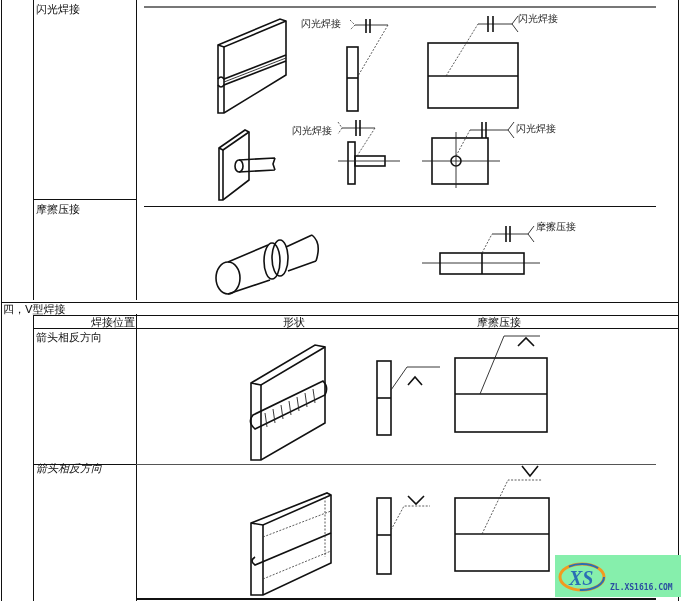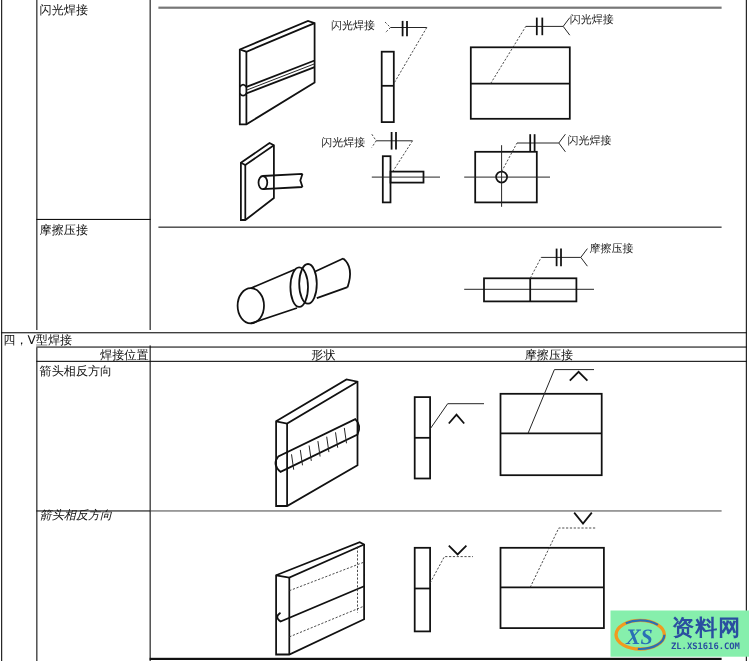--- a/index.html
+++ b/index.html
@@ -176,15 +176,14 @@
   <path class="dash" d="M32,74 L58,20 L92,20"></path>
   <path class="stroke" d="M72,6 L80,16 L88,6"></path>
 </svg>
 
 <div class="wm">
   <svg style="left:2px;top:2px;" width="50" height="38">
     <ellipse cx="25" cy="20" rx="22" ry="13" fill="none" stroke="#f29a1f" stroke-width="3"></ellipse>
     <ellipse cx="25" cy="20" rx="22" ry="13" fill="none" stroke="#2a6fb5" stroke-width="2" stroke-dasharray="30 40"></ellipse>
     <text x="12" y="28" font-size="20" font-style="italic" font-weight="bold" fill="#2a6fb5" font-family="Liberation Serif, serif">XS</text>
   </svg>
-  <div class="abs" style="left:56px;top:2px;font-size:20px;font-weight:bold;color:#2a4ea0;letter-spacing:1px;">资料网</div>
   <div class="abs" style="left:55px;top:28px;font-size:8px;font-weight:bold;color:#2a4ea0;font-family:'DejaVu Sans Mono',monospace;text-align:center;">ZL.XS1616.COM</div>
 </div>
 
 </body></html>

